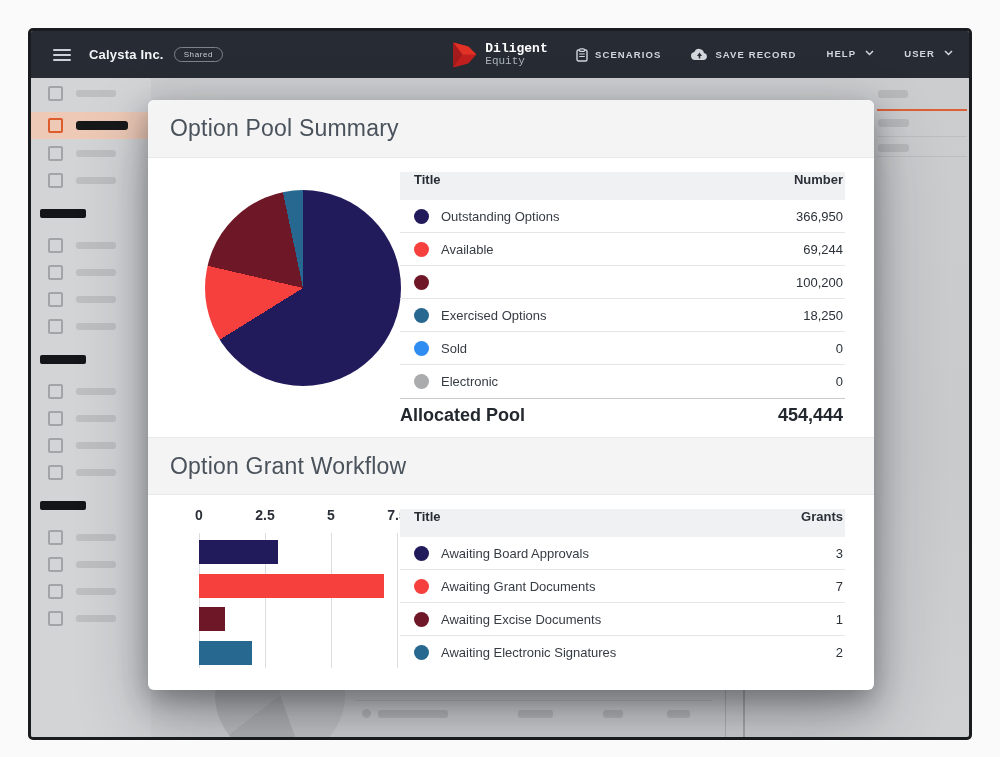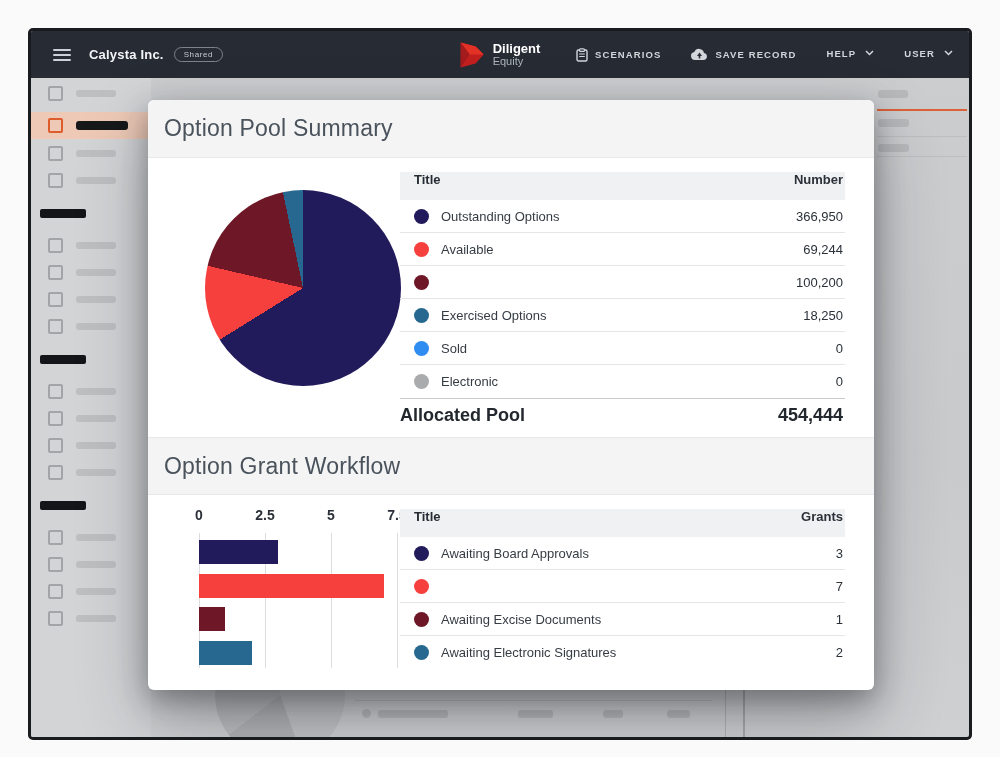--- a/index.html
+++ b/index.html
@@ -15,21 +15,21 @@
   
   .navbar { position:relative; height:47px; background:#262b34; display:flex; align-items:center;
             padding:0 16px; color:#e8eaee; }
   .hamburger { width:18px; display:flex; flex-direction:column; gap:3px; margin:0 18px 0 6px; cursor:pointer; }
   .hamburger span { display:block; height:2px; background:#cdd2d8; border-radius:1px; }
   .company { font-size:13px; font-weight:bold; letter-spacing:.2px; color:#f3f5f7; }
   .badge { margin-left:10px; font-size:8px; letter-spacing:.6px; color:#c6ccd3;
            border:1px solid #7c838d; border-radius:9px; padding:2px 9px 2px; }
   .brand { position:absolute; left:50%; top:50%; transform:translate(-50%,-50%);
            display:flex; align-items:center; gap:8px; }
-  .brand-txt { line-height:1.05; }
+  .brand-txt { line-height:1.05;font-family:Liberation Mono, monospace; }
   .brand-l1 { font-size:13px; font-weight:bold; color:#ffffff; }
   .brand-l2 { font-size:11px; color:#aeb5bd; }
   .nav-right { margin-left:auto; display:flex; align-items:flex-start; gap:30px; }
   .nav-item { display:flex; align-items:center; gap:7px; font-size:9.5px; font-weight:bold;
               letter-spacing:1.1px; color:#d3d7dc; cursor:pointer; white-space:nowrap; }
   .chev { margin-left:2px; }
 
   
   .content { position:relative; width:938px; height:659px; }
 
@@ -52,21 +52,21 @@
   .bg-orange { position:absolute; background:#dd6138; }
   .bg-pie { position:absolute; left:184px; top:552px; width:130px; height:130px; border-radius:50%;
             background:conic-gradient(#c3c4c6 0deg 160deg, #b2b3b5 160deg 232deg, #bcbdbf 232deg 360deg); }
   .bg-vdiv { position:absolute; width:1px; background:#b0b1b3; }
 
   
   .modal { position:absolute; left:117px; top:22px; width:726px; height:590px;
            background:#ffffff; border-radius:6px; overflow:hidden;
            box-shadow:0 10px 28px rgba(25,28,33,.38), 0 30px 70px rgba(25,28,33,.30); }
   .sec-head { height:58px; background:#f4f4f5; border-bottom:1px solid #e7e8e9;
-              display:flex; align-items:center; padding-left:16px; }
+              display:flex; align-items:center; padding-left:22px; }
   .sec-head.second { border-top:1px solid #e7e8e9; }
   .sec-title { font-size:23px; color:#4a525b; letter-spacing:.2px; }
 
   .sec-body { position:relative; }
   .body-pool { height:279px; }
   .body-flow { height:194px; }
 
   .pie { position:absolute; left:57px; top:32px; width:196px; height:196px; border-radius:50%; }
 
   
@@ -323,20 +323,21 @@
             </div>
             <div id="flow-rows">
   <div class="trow">
     <span class="dot" style="background: rgb(33, 26, 91);"></span>
     <span class="tlabel">Awaiting Board Approvals</span>
     <span class="tvalue">3</span>
   </div>
 
   <div class="trow">
     <span class="dot" style="background: rgb(245, 64, 61);"></span>
+    <span class="tlabel">Awaiting Grant Documents</span>
     <span class="tvalue">7</span>
   </div>
 
   <div class="trow">
     <span class="dot" style="background: rgb(109, 23, 39);"></span>
     <span class="tlabel">Awaiting Excise Documents</span>
     <span class="tvalue">1</span>
   </div>
 
   <div class="trow">

